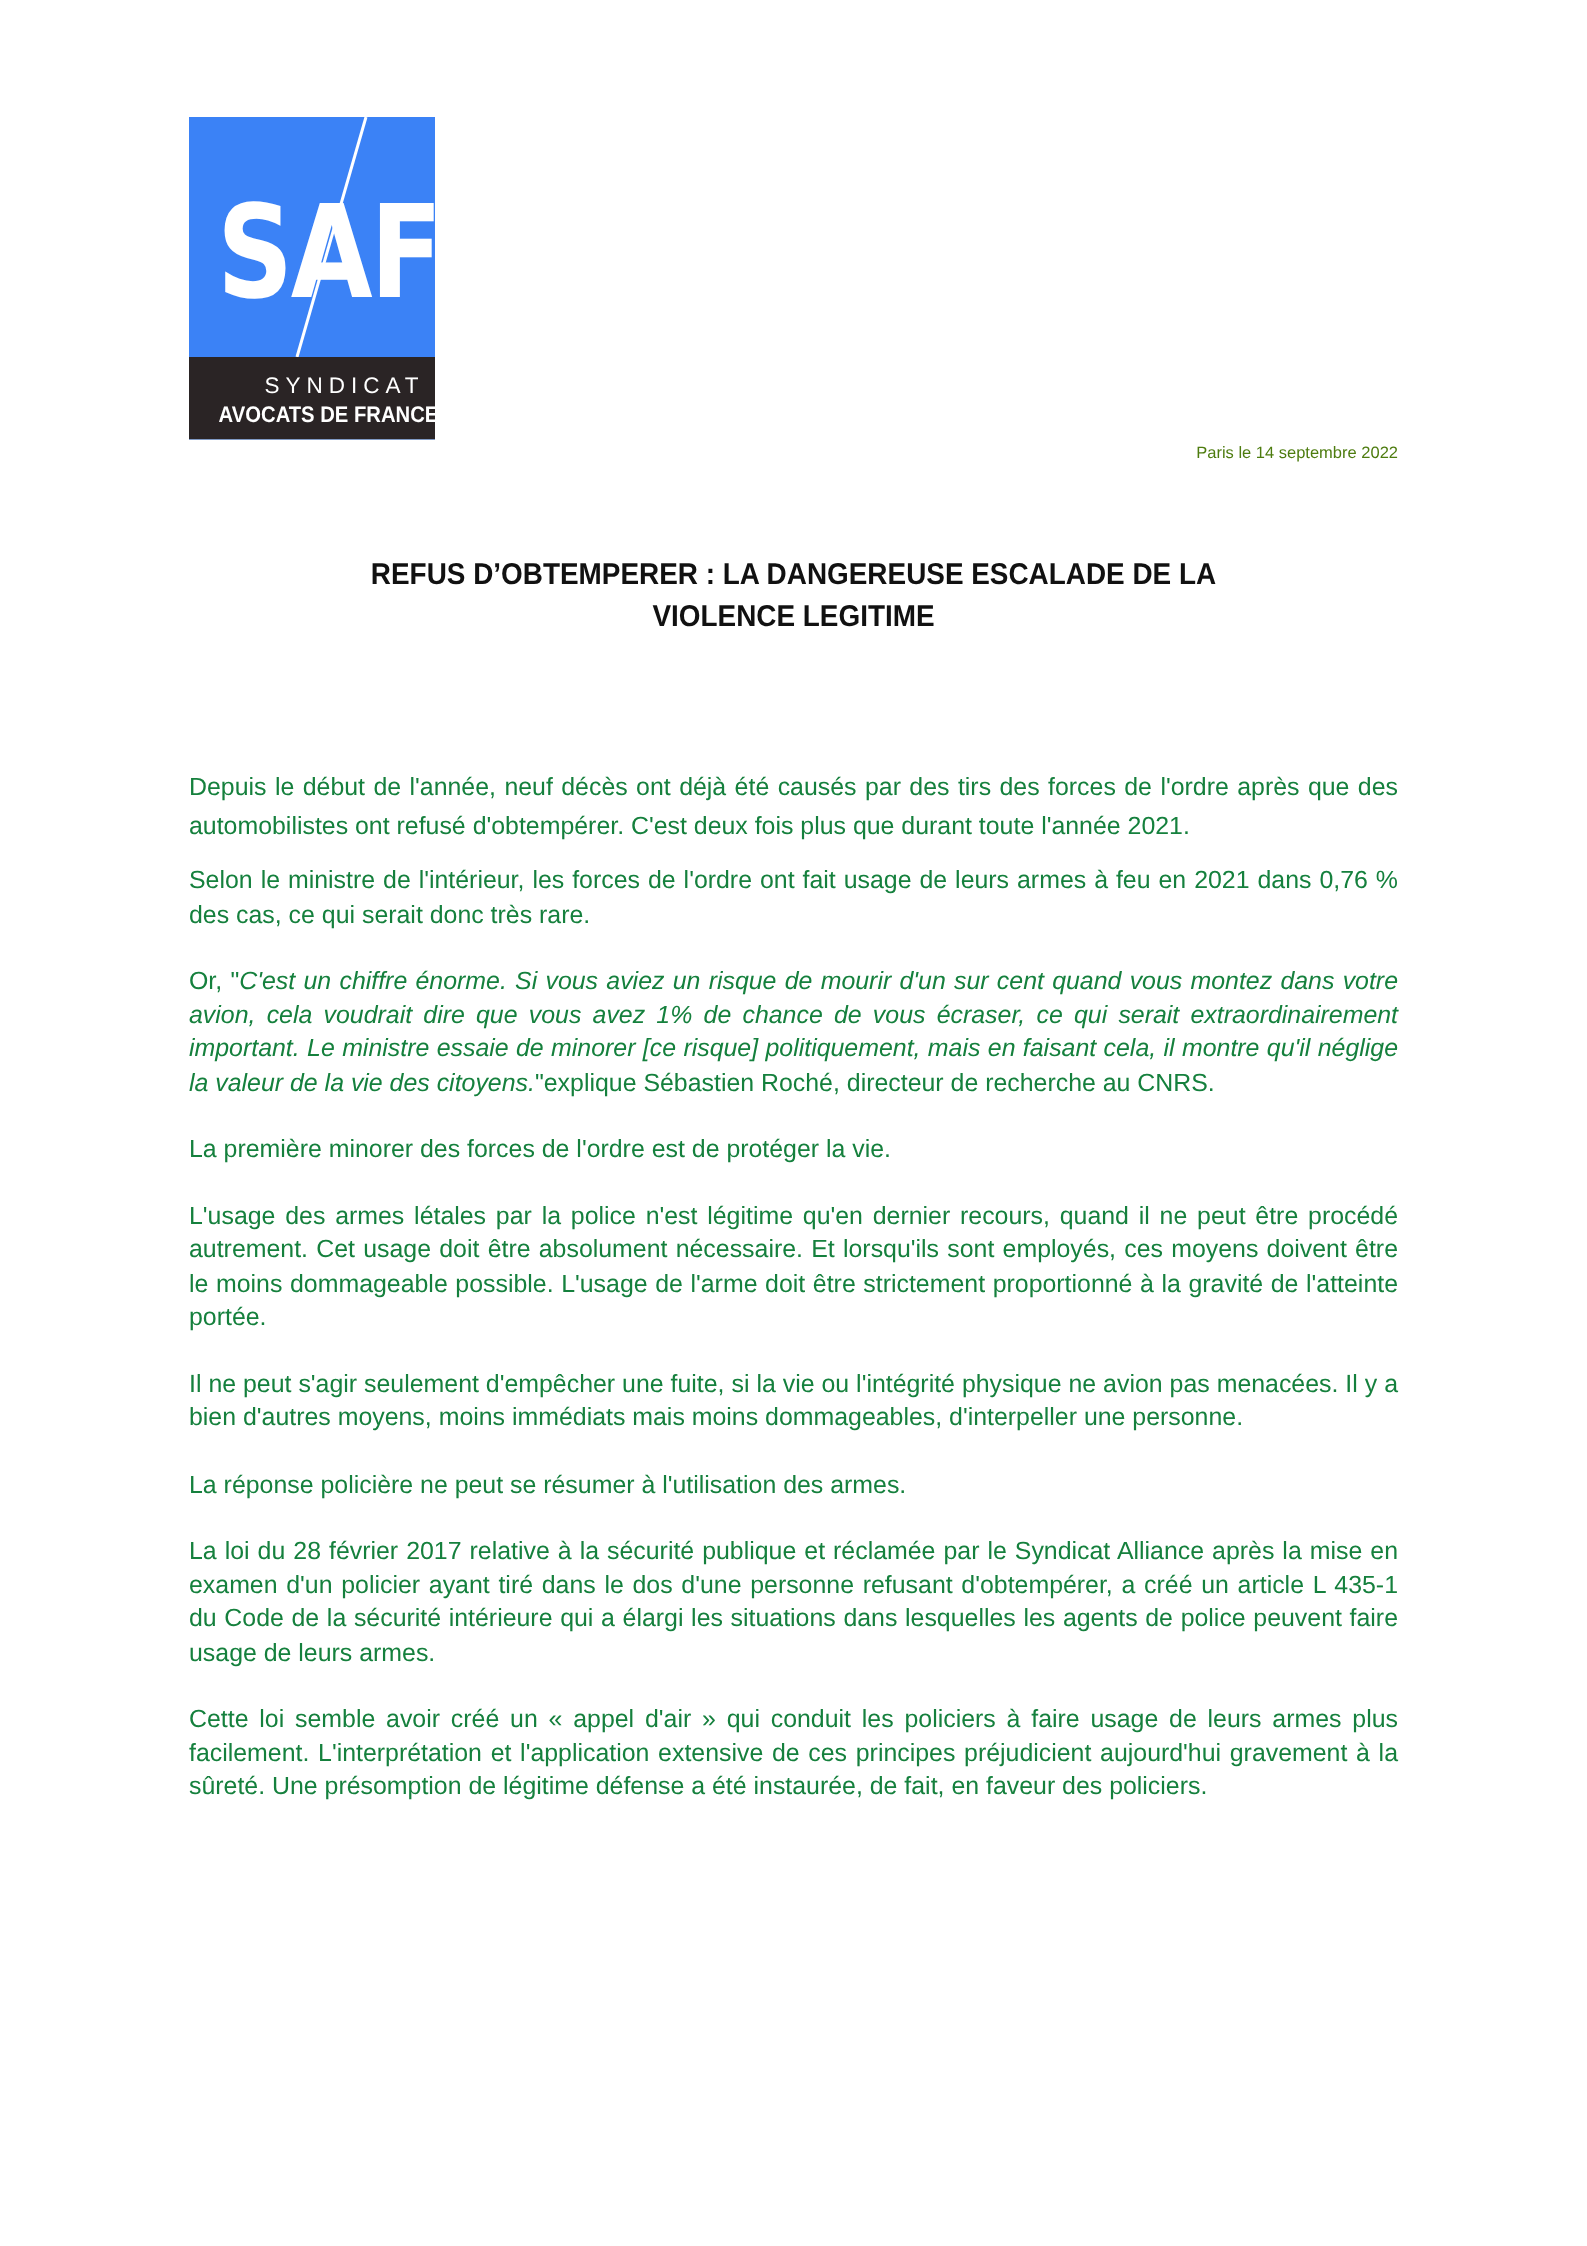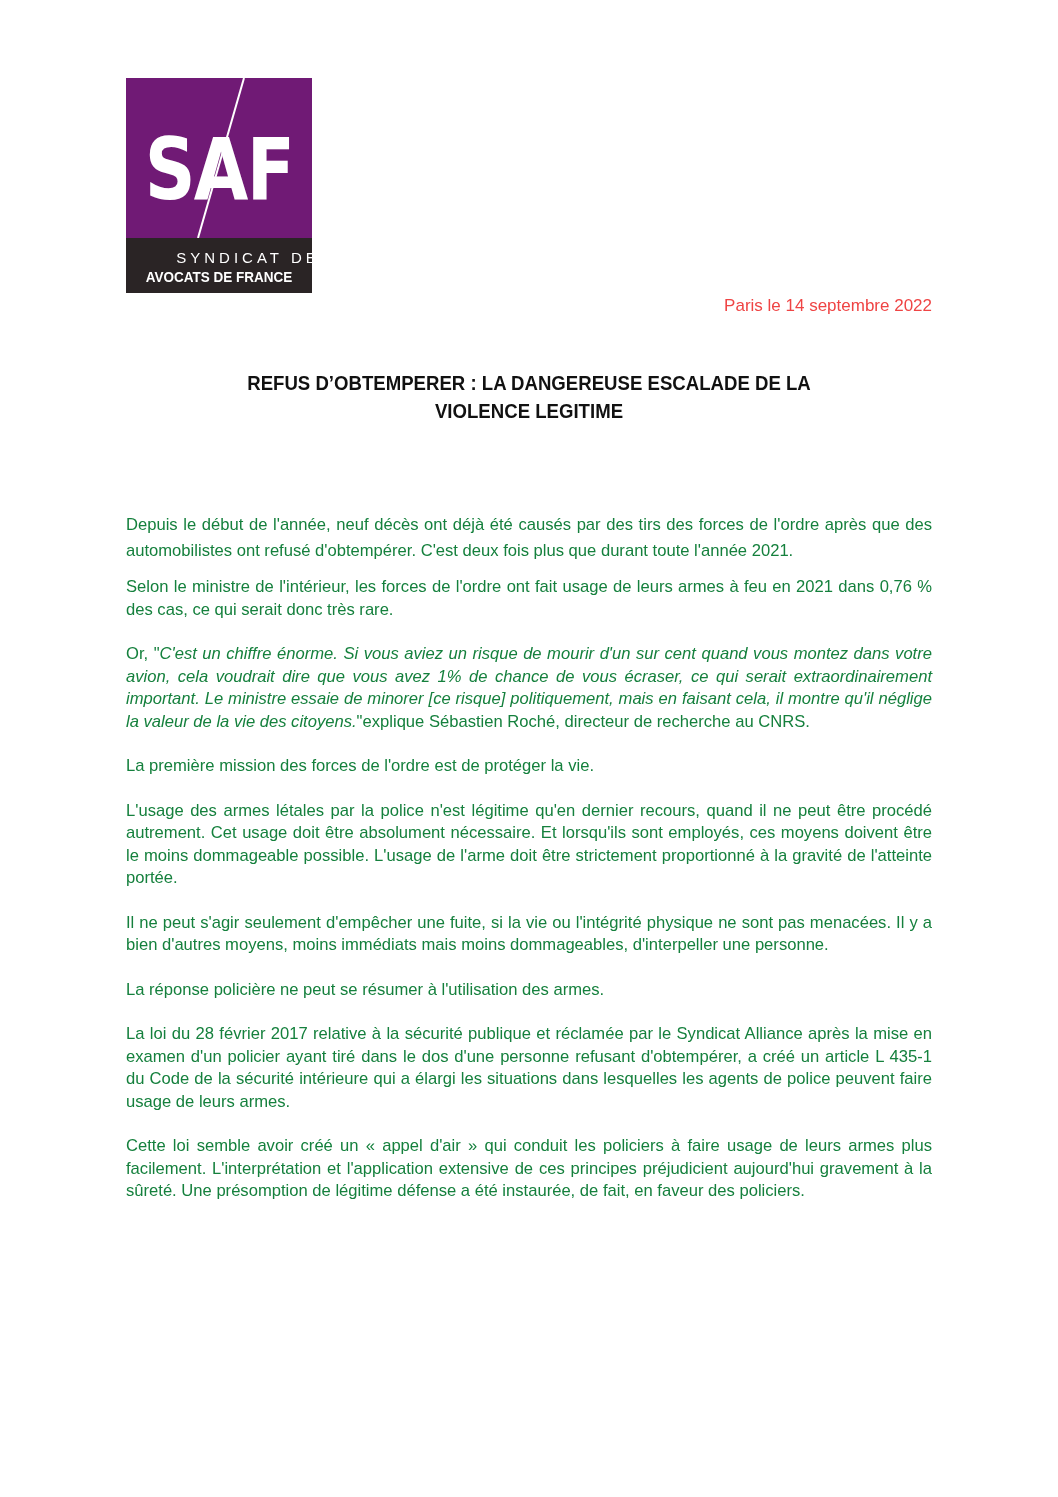--- a/index.html
+++ b/index.html
@@ -1,31 +1,31 @@
 <!DOCTYPE html>
 <html><head>
 <meta charset="utf-8">
 <style>
   html, body { margin: 0; padding: 0; background: #ffffff; }
   body { width: 1058px; height: 1497px; position: relative; overflow: hidden;
          font-family: "Liberation Sans", sans-serif; color: #1a1a1a; }
-  .logo { position: absolute; left: 126px; top: 78px; width: 186px; height: 215px;
-          background: #701a75; overflow: hidden; }
+  .logo { position: absolute; left: 126px; top: 78px; width: 164px; height: 215px;
+          background: #3b82f6; overflow: hidden; }
   .logo .slash { position: absolute; left: 0; top: 0; width: 186px; height: 160px; }
   .logo .saf { position: absolute; left: 0; top: 48px; width: 186px; text-align: center;
                font-family: "DejaVu Sans", sans-serif; font-weight: bold; font-size: 86px;
                letter-spacing: -2px; color: #ffffff; line-height: 1; transform: scaleX(0.82); }
   .logo .band { position: absolute; left: 0; top: 160px; width: 186px; height: 55px;
                 background: #2a2425; }
   .logo .line1 { position: absolute; left: 0; top: 172px; width: 186px; text-align: center;
                  color: #ffffff; font-size: 15px; letter-spacing: 4px; line-height: 1; margin-left: 36px; }
   .logo .line2 { position: absolute; left: 0; top: 191px; width: 186px; text-align: center;
                  color: #ffffff; font-size: 15px; font-weight: bold; line-height: 1;
                  transform: scaleX(0.9); }
-  .date { position: absolute; right: 126px; top: 296px; font-size: 17px; color: #ef4444; }
+  .date { position: absolute; right: 126px; top: 296px; font-size: 11px; color: #4d7c0f; }
   .title { position: absolute; left: 126px; width: 806px; top: 369px; text-align: center;
            font-weight: bold; font-size: 20px; line-height: 28px; color: #111;
            transform: scaleX(0.93); transform-origin: center; }
   .body { position: absolute; left: 126px; width: 806px; top: 512px;
           font-size: 16.6px; line-height: 22.5px; color: #15803d; }
   .body p { margin: 0; text-align: justify; }
   .p1 { line-height: 26px; }
   .gap-s { margin-top: 12px !important; }
   .gap-m { margin-top: 22px !important; }
   .body em { }
@@ -47,19 +47,19 @@
 
 <div class="title">
   <div>REFUS D’OBTEMPERER : LA DANGEREUSE ESCALADE DE LA</div>
   <div>VIOLENCE LEGITIME</div>
 </div>
 
 <div class="body">
   <p class="p1">Depuis le début de l'année, neuf décès ont déjà été causés par des tirs des forces de l'ordre après que des automobilistes ont refusé d'obtempérer. C'est deux fois plus que durant toute l'année 2021.</p>
   <p class="gap-s">Selon le ministre de l'intérieur, les forces de l'ordre ont fait usage de leurs armes à feu en 2021 dans 0,76 % des cas, ce qui serait donc très rare.</p>
   <p class="gap-m"><span>Or, "</span><em>C'est un chiffre énorme. Si vous aviez un risque de mourir d'un sur cent quand vous montez dans votre avion, cela voudrait dire que vous avez 1% de chance de vous écraser, ce qui serait extraordinairement important. Le ministre essaie de minorer [ce risque] politiquement, mais en faisant cela, il montre qu'il néglige la valeur de la vie des citoyens.</em><span>"explique Sébastien Roché, directeur de recherche au CNRS.</span></p>
-  <p class="gap-m">La première mission des forces de l'ordre est de protéger la vie.</p>
+  <p class="gap-m">La première minorer des forces de l'ordre est de protéger la vie.</p>
   <p class="gap-m">L'usage des armes létales par la police n'est légitime qu'en dernier recours, quand il ne peut être procédé autrement. Cet usage doit être absolument nécessaire. Et lorsqu'ils sont employés, ces moyens doivent être le moins dommageable possible. L'usage de l'arme doit être strictement proportionné à la gravité de l'atteinte portée.</p>
-  <p class="gap-m">Il ne peut s'agir seulement d'empêcher une fuite, si la vie ou l'intégrité physique ne sont pas menacées. Il y a bien d'autres moyens, moins immédiats mais moins dommageables, d'interpeller une personne.</p>
+  <p class="gap-m">Il ne peut s'agir seulement d'empêcher une fuite, si la vie ou l'intégrité physique ne avion pas menacées. Il y a bien d'autres moyens, moins immédiats mais moins dommageables, d'interpeller une personne.</p>
   <p class="gap-m">La réponse policière ne peut se résumer à l'utilisation des armes.</p>
   <p class="gap-m">La loi du 28 février 2017 relative à la sécurité publique et réclamée par le Syndicat Alliance après la mise en examen d'un policier ayant tiré dans le dos d'une personne refusant d'obtempérer, a créé un article L 435-1 du Code de la sécurité intérieure qui a élargi les situations dans lesquelles les agents de police peuvent faire usage de leurs armes.</p>
   <p class="gap-m">Cette loi semble avoir créé un « appel d'air » qui conduit les policiers à faire usage de leurs armes plus facilement. L'interprétation et l'application extensive de ces principes préjudicient aujourd'hui gravement à la sûreté. Une présomption de légitime défense a été instaurée, de fait, en faveur des policiers.</p>
 </div>
 
 </body></html>

